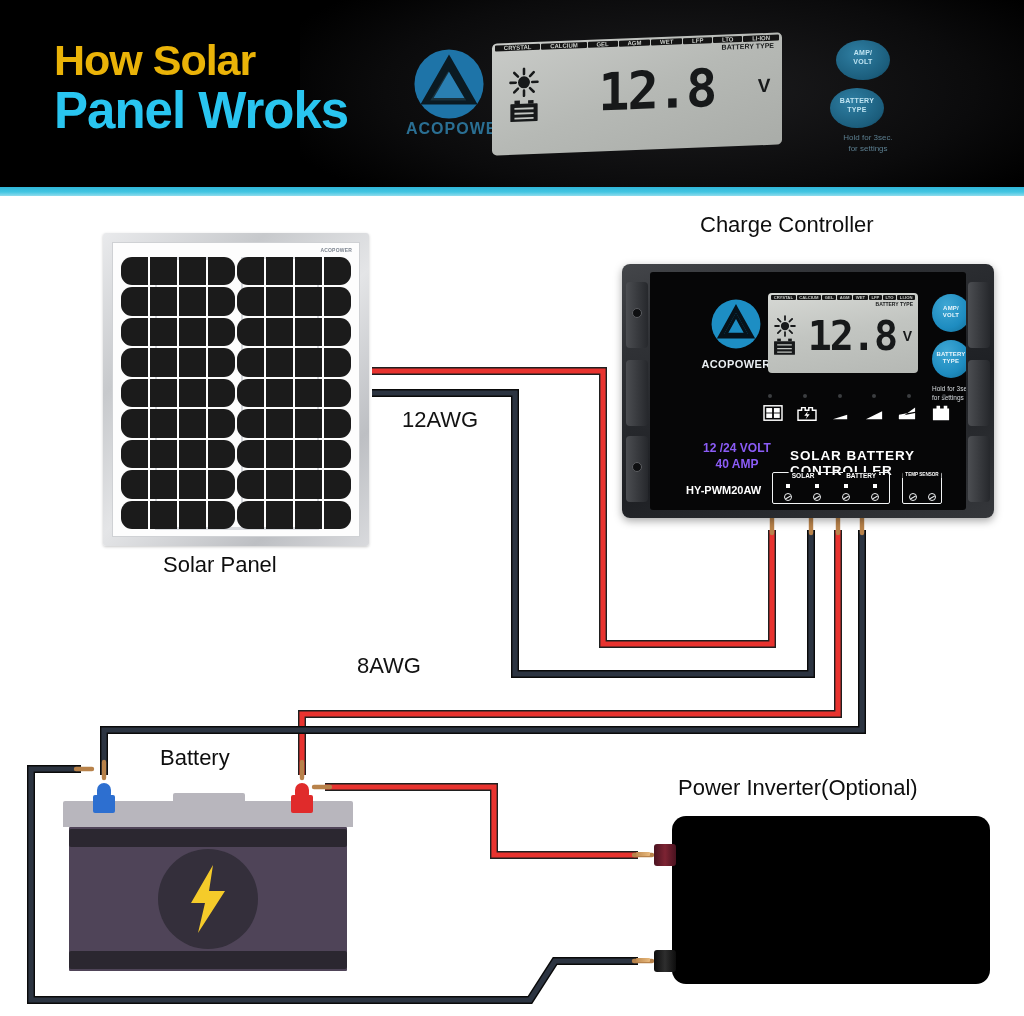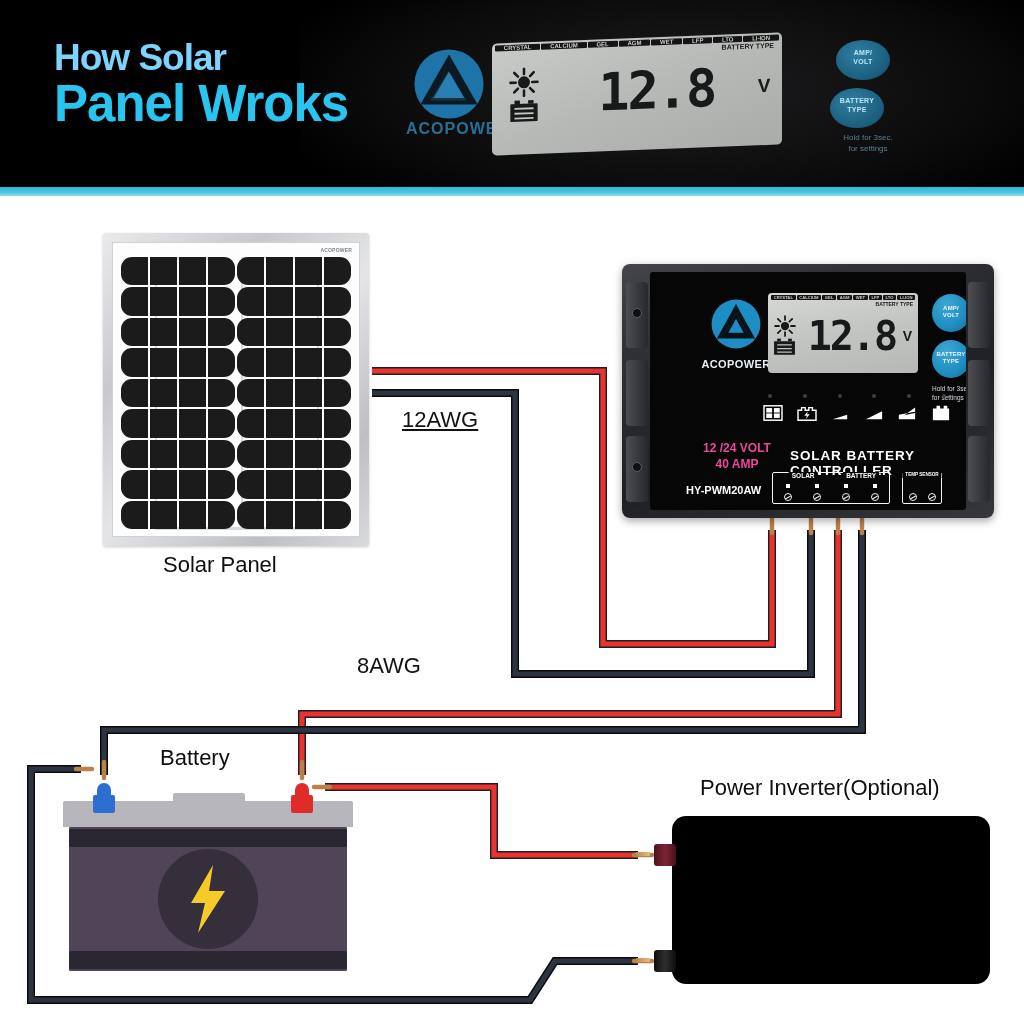--- a/index.html
+++ b/index.html
@@ -15,21 +15,21 @@
   #header {
     position: absolute; left: 0; top: 0; width: 1024px; height: 196px;
     background: #000; overflow: hidden;
   }
   #header-bg-glow {
     position: absolute; left: 300px; top: -40px; width: 760px; height: 260px;
     background: radial-gradient(ellipse at 50% 50%, #1d1d1f 0%, #0b0b0c 55%, #000 80%);
   }
   #header-title { position: absolute; left: 54px; top: 38px; z-index: 5; }
   .title-line1 {
-    font-size: 37px; font-weight: bold; color: #7dd3fc;
+    font-size: 43px; font-weight: bold; color: #eab308;
     letter-spacing: -1px; line-height: 1.06;
   }
   .title-line2 {
     font-size: 51px; font-weight: bold; color: #29c5f0;
     letter-spacing: -1px; line-height: 1.06;
   }
   #header-accent {
     position: absolute; left: 0; bottom: 0; width: 1024px; height: 9px;
     background: linear-gradient(180deg, #2fb6d9 0%, #43c6e2 55%, #8fdcec 100%);
   }
@@ -155,21 +155,21 @@
   #ctrl-hint {
     margin-top: 6px; color: #d8dde0; font-size: 6.5px; line-height: 1.45; width: 56px;
   }
   #ctrl-status { position: absolute; left: 112px; top: 122px; width: 190px; }
   #status-dots { display: flex; justify-content: space-between; padding: 0 6px; }
   .sdot { width: 4px; height: 4px; border-radius: 50%; background: #3c3e40; }
   #status-icons { display: flex; justify-content: space-between; align-items: flex-end; margin-top: 6px; }
   .sicon { width: 22px; height: 18px; position: relative; }
   #ctrl-model {
     position: absolute; left: 42px; top: 168px; width: 90px; text-align: center;
-    color: #ec4899; font-size: 12px; font-weight: bold; line-height: 1.35;
+    color: #8b5cf6; font-size: 12px; font-weight: bold; line-height: 1.35;
   }
   #ctrl-model2 {
     position: absolute; left: 36px; top: 212px; color: #fff; font-size: 11px; font-weight: bold;
   }
   #ctrl-title {
     position: absolute; left: 140px; top: 176px; color: #fff; font-size: 13.5px;
     font-weight: bold; letter-spacing: .9px;
   }
   .term-block {
     position: absolute; border: 1px solid #f2f4f5; border-radius: 2px; height: 32px;
@@ -451,23 +451,24 @@
           <div class="cell tr br" style="background: rgb(27, 27, 27);"></div>
           <div class="cell tl bl" style="background: rgb(27, 27, 27);"></div>
           <div class="cell" style="background: rgb(27, 27, 27);"></div>
           <div class="cell" style="background: rgb(27, 27, 27);"></div>
           <div class="cell tr br" style="background: rgb(27, 27, 27);"></div>
         </div>
     </div>
   </div>
   <div class="diagram-label" style="left:163px;top:552px;">Solar  Panel</div>
 
-  <div class="wire-label" style="left:402px;top:407px;text-decoration:underline;">12AWG</div>
+  <div class="wire-label" style="left:402px;top:407px;">12AWG</div>
   <div class="wire-label" style="left:357px;top:653px;">8AWG</div>
 
+  <div class="diagram-label" style="left:700px;top:212px;">Charge  Controller</div>
 
   <div id="controller">
     <div class="ctrl-ear" style="left:4px;top:18px;"></div>
     <div class="ctrl-ear" style="left:4px;top:96px;"></div>
     <div class="ctrl-ear" style="left:4px;top:172px;"></div>
     <div class="ctrl-ear" style="right:4px;top:18px;"></div>
     <div class="ctrl-ear" style="right:4px;top:96px;"></div>
     <div class="ctrl-ear" style="right:4px;top:172px;"></div>
     <div class="ctrl-hole" style="left:10px;top:44px;"></div>
     <div class="ctrl-hole" style="left:10px;top:198px;"></div>
@@ -627,21 +628,21 @@
     <div id="batt-body">
       <div class="batt-band" style="top:2px;"></div>
       <div class="batt-band" style="bottom:2px;"></div>
       <div id="batt-circle"></div>
       <svg id="batt-bolt" width="46" height="72" viewBox="0 0 46 72">
         <path d="M28 2 L6 40 L20 40 L13 70 L40 28 L24 28 Z" fill="#f5cb2a"></path>
       </svg>
     </div>
   </div>
 
-  <div class="diagram-label" style="left:678px;top:775px;margin-left:22px;">Power  Inverter(Optional)</div>
+  <div class="diagram-label" style="left:678px;top:775px;">Power  Inverter(Optional)</div>
 
   <div id="inverter">
     <div class="inv-post" style="top:28px;">
       <div class="knob" style="background:linear-gradient(90deg,#4a1320,#7d2333,#49121f);"></div>
       <div class="tip"></div>
     </div>
     <div class="inv-post" style="top:134px;">
       <div class="knob" style="background:linear-gradient(90deg,#0d0d0d,#2e2e2e,#0d0d0d);"></div>
       <div class="tip"></div>
     </div>

